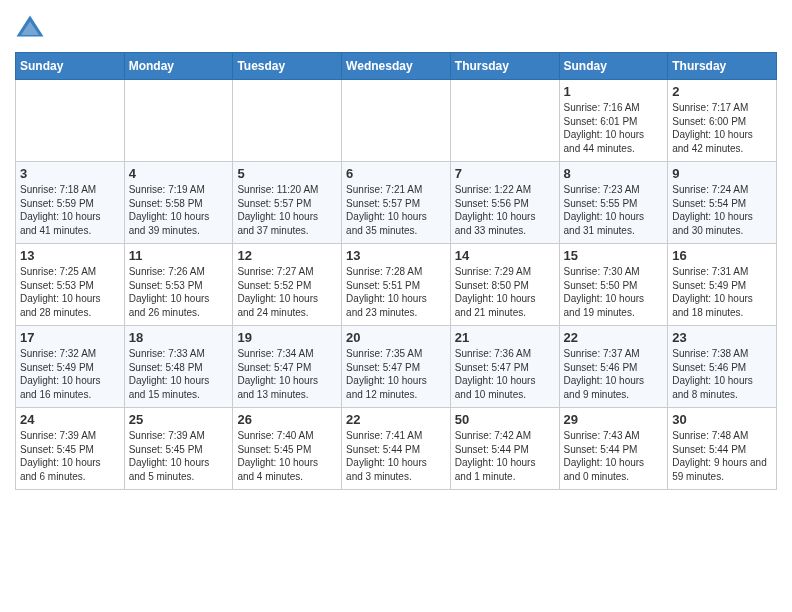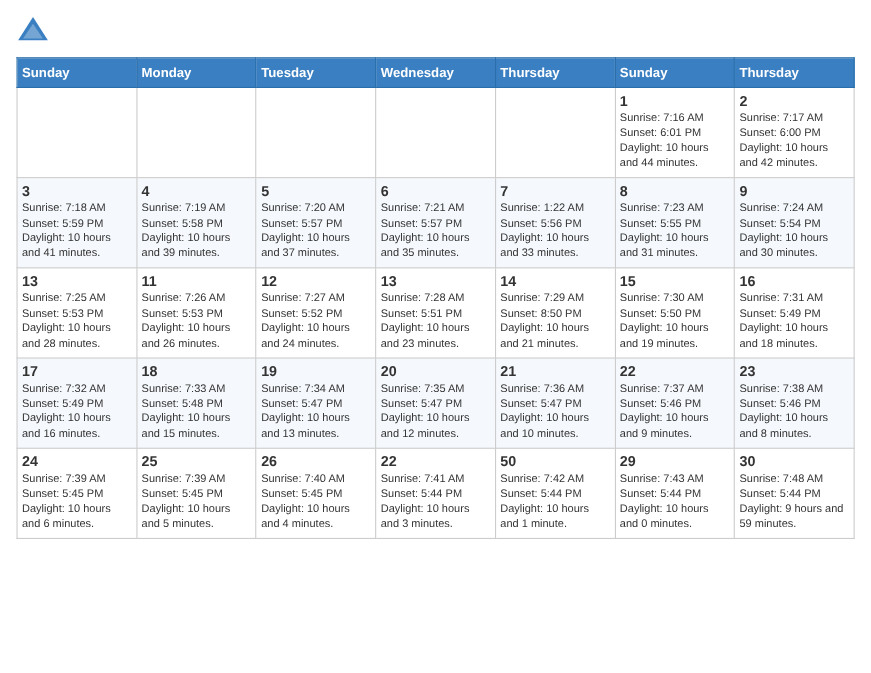--- a/index.html
+++ b/index.html
@@ -165,21 +165,21 @@
           </td>
           <td>
             <span class="day-number">4</span>
             <div class="day-info">Sunrise: 7:19 AM
 Sunset: 5:58 PM
 Daylight: 10 hours
 and 39 minutes.</div>
           </td>
           <td>
             <span class="day-number">5</span>
-            <div class="day-info">Sunrise: 7:20 AM
+            <div class="day-info">Sunrise: 11:20 AM
 Sunset: 5:57 PM
 Daylight: 10 hours
 and 37 minutes.</div>
           </td>
           <td>
             <span class="day-number">6</span>
             <div class="day-info">Sunrise: 7:21 AM
 Sunset: 5:57 PM
 Daylight: 10 hours
 and 35 minutes.</div>

